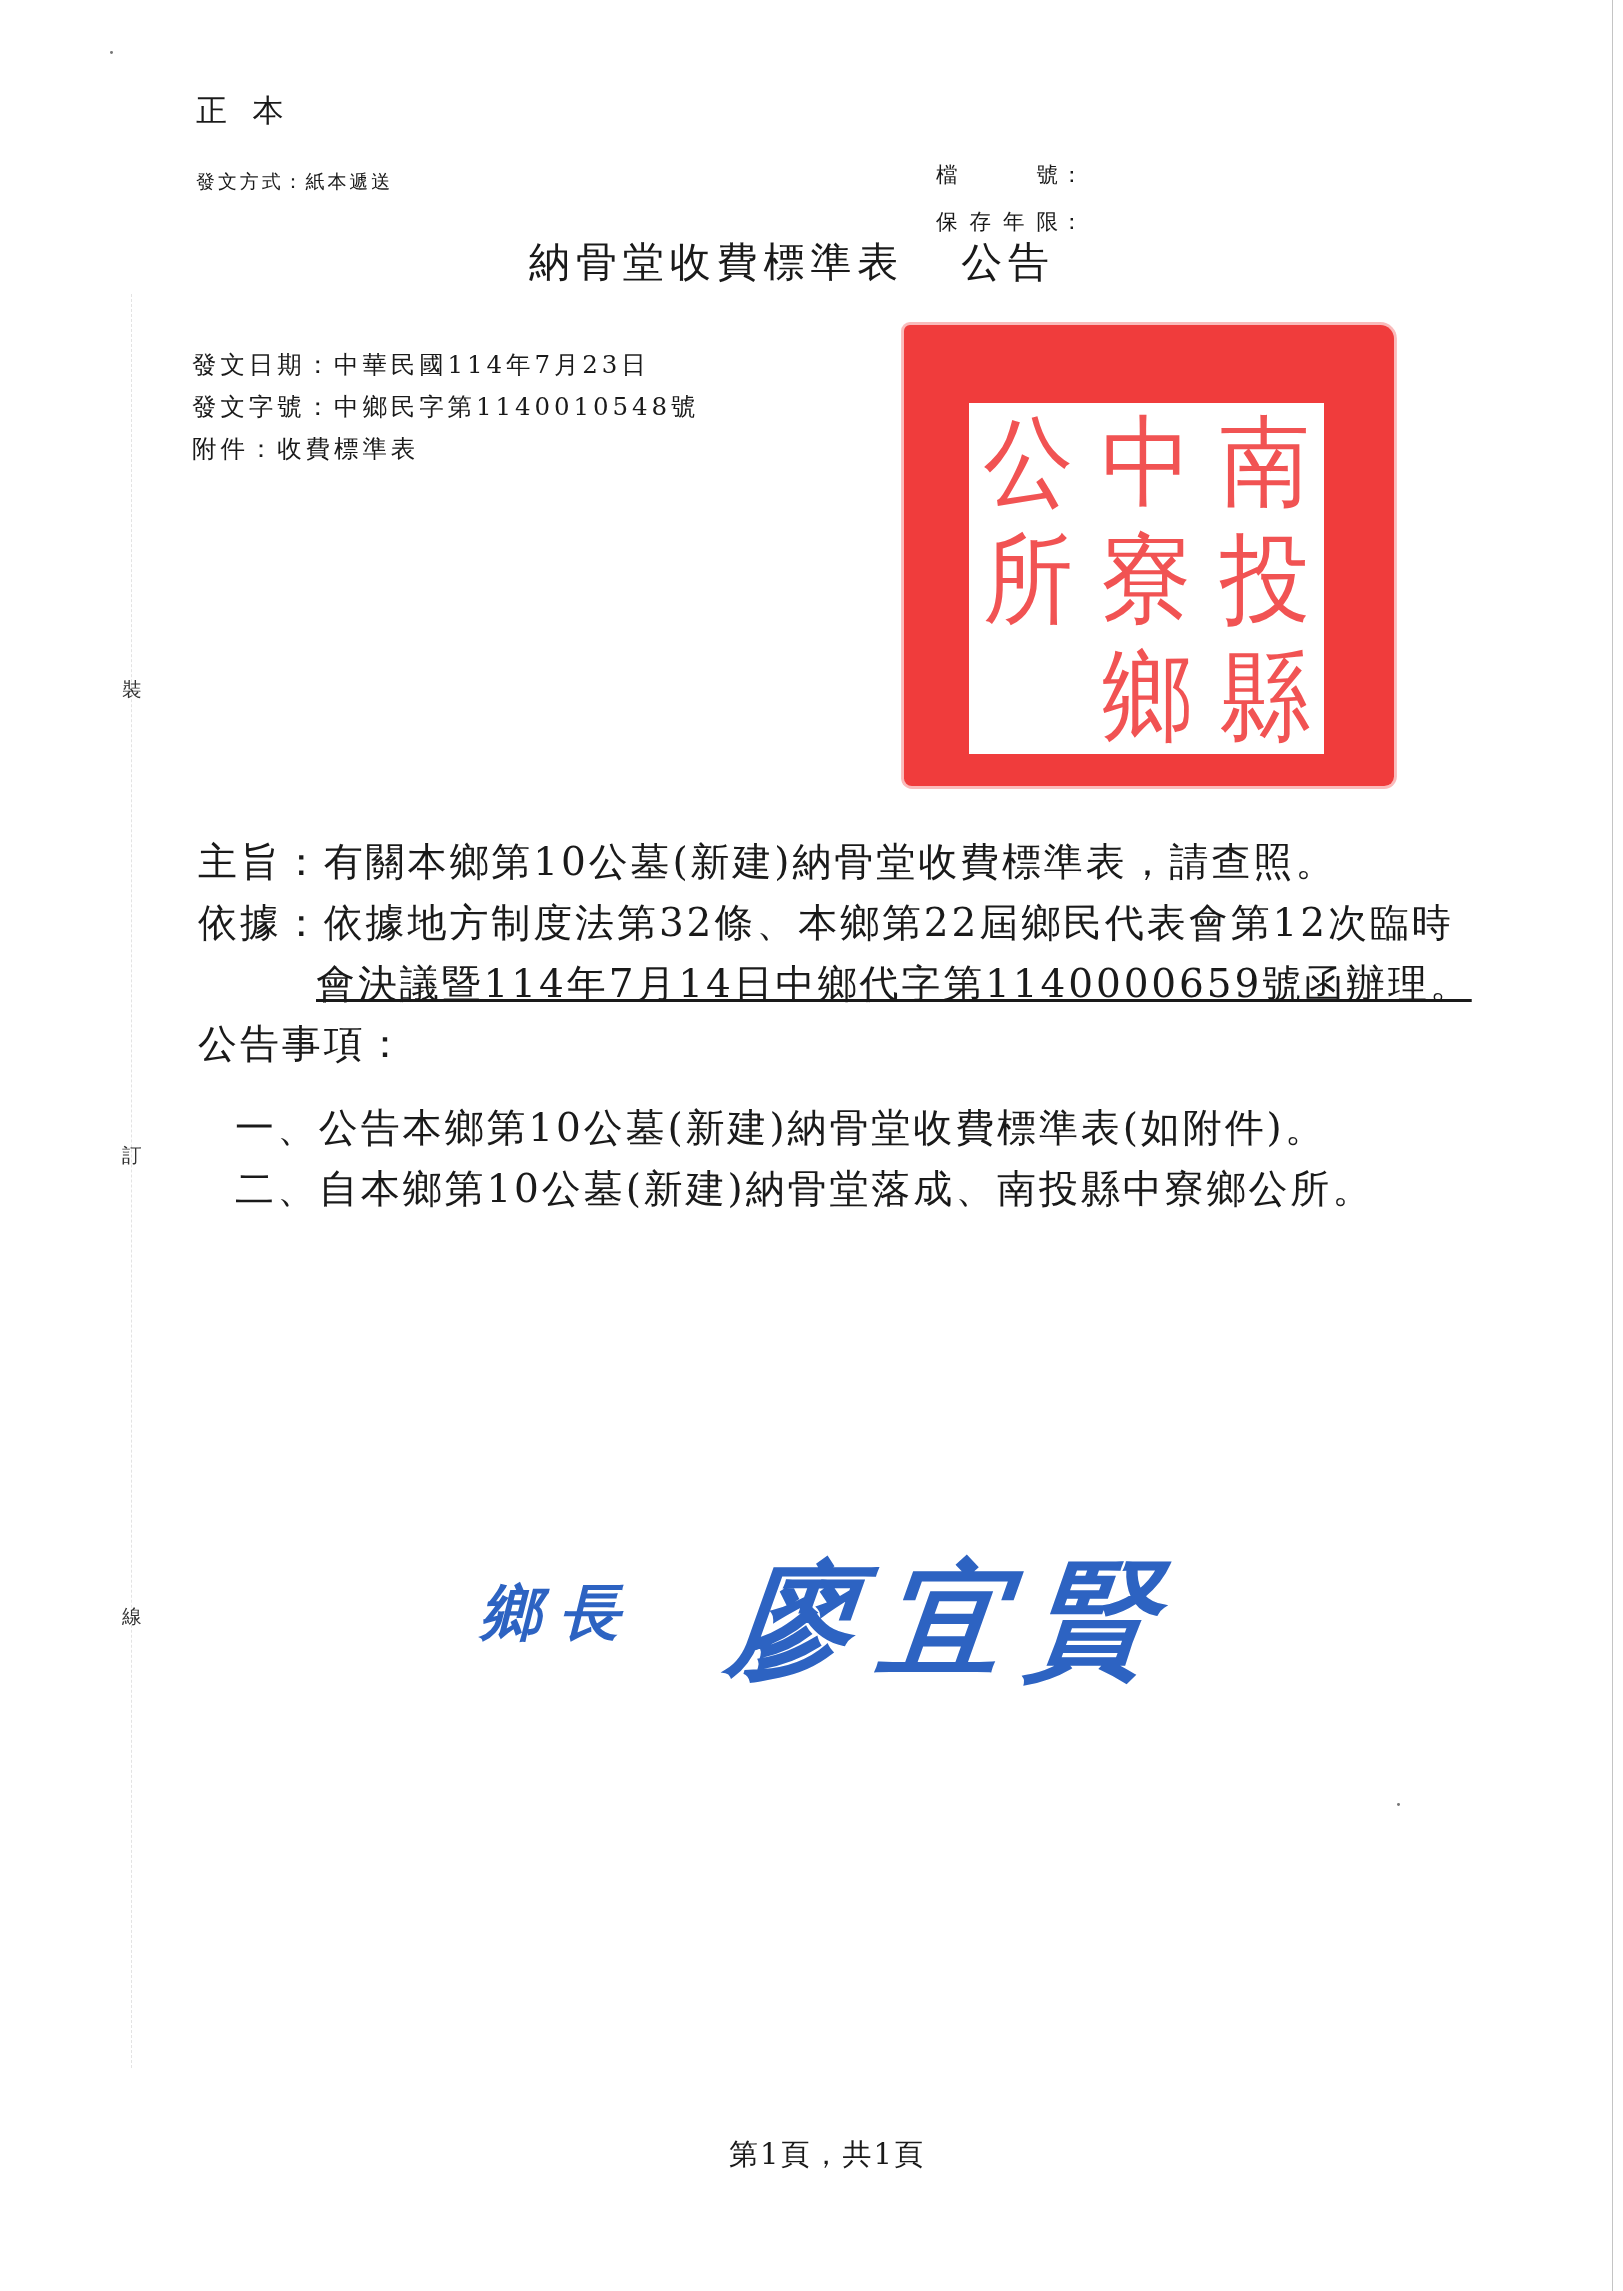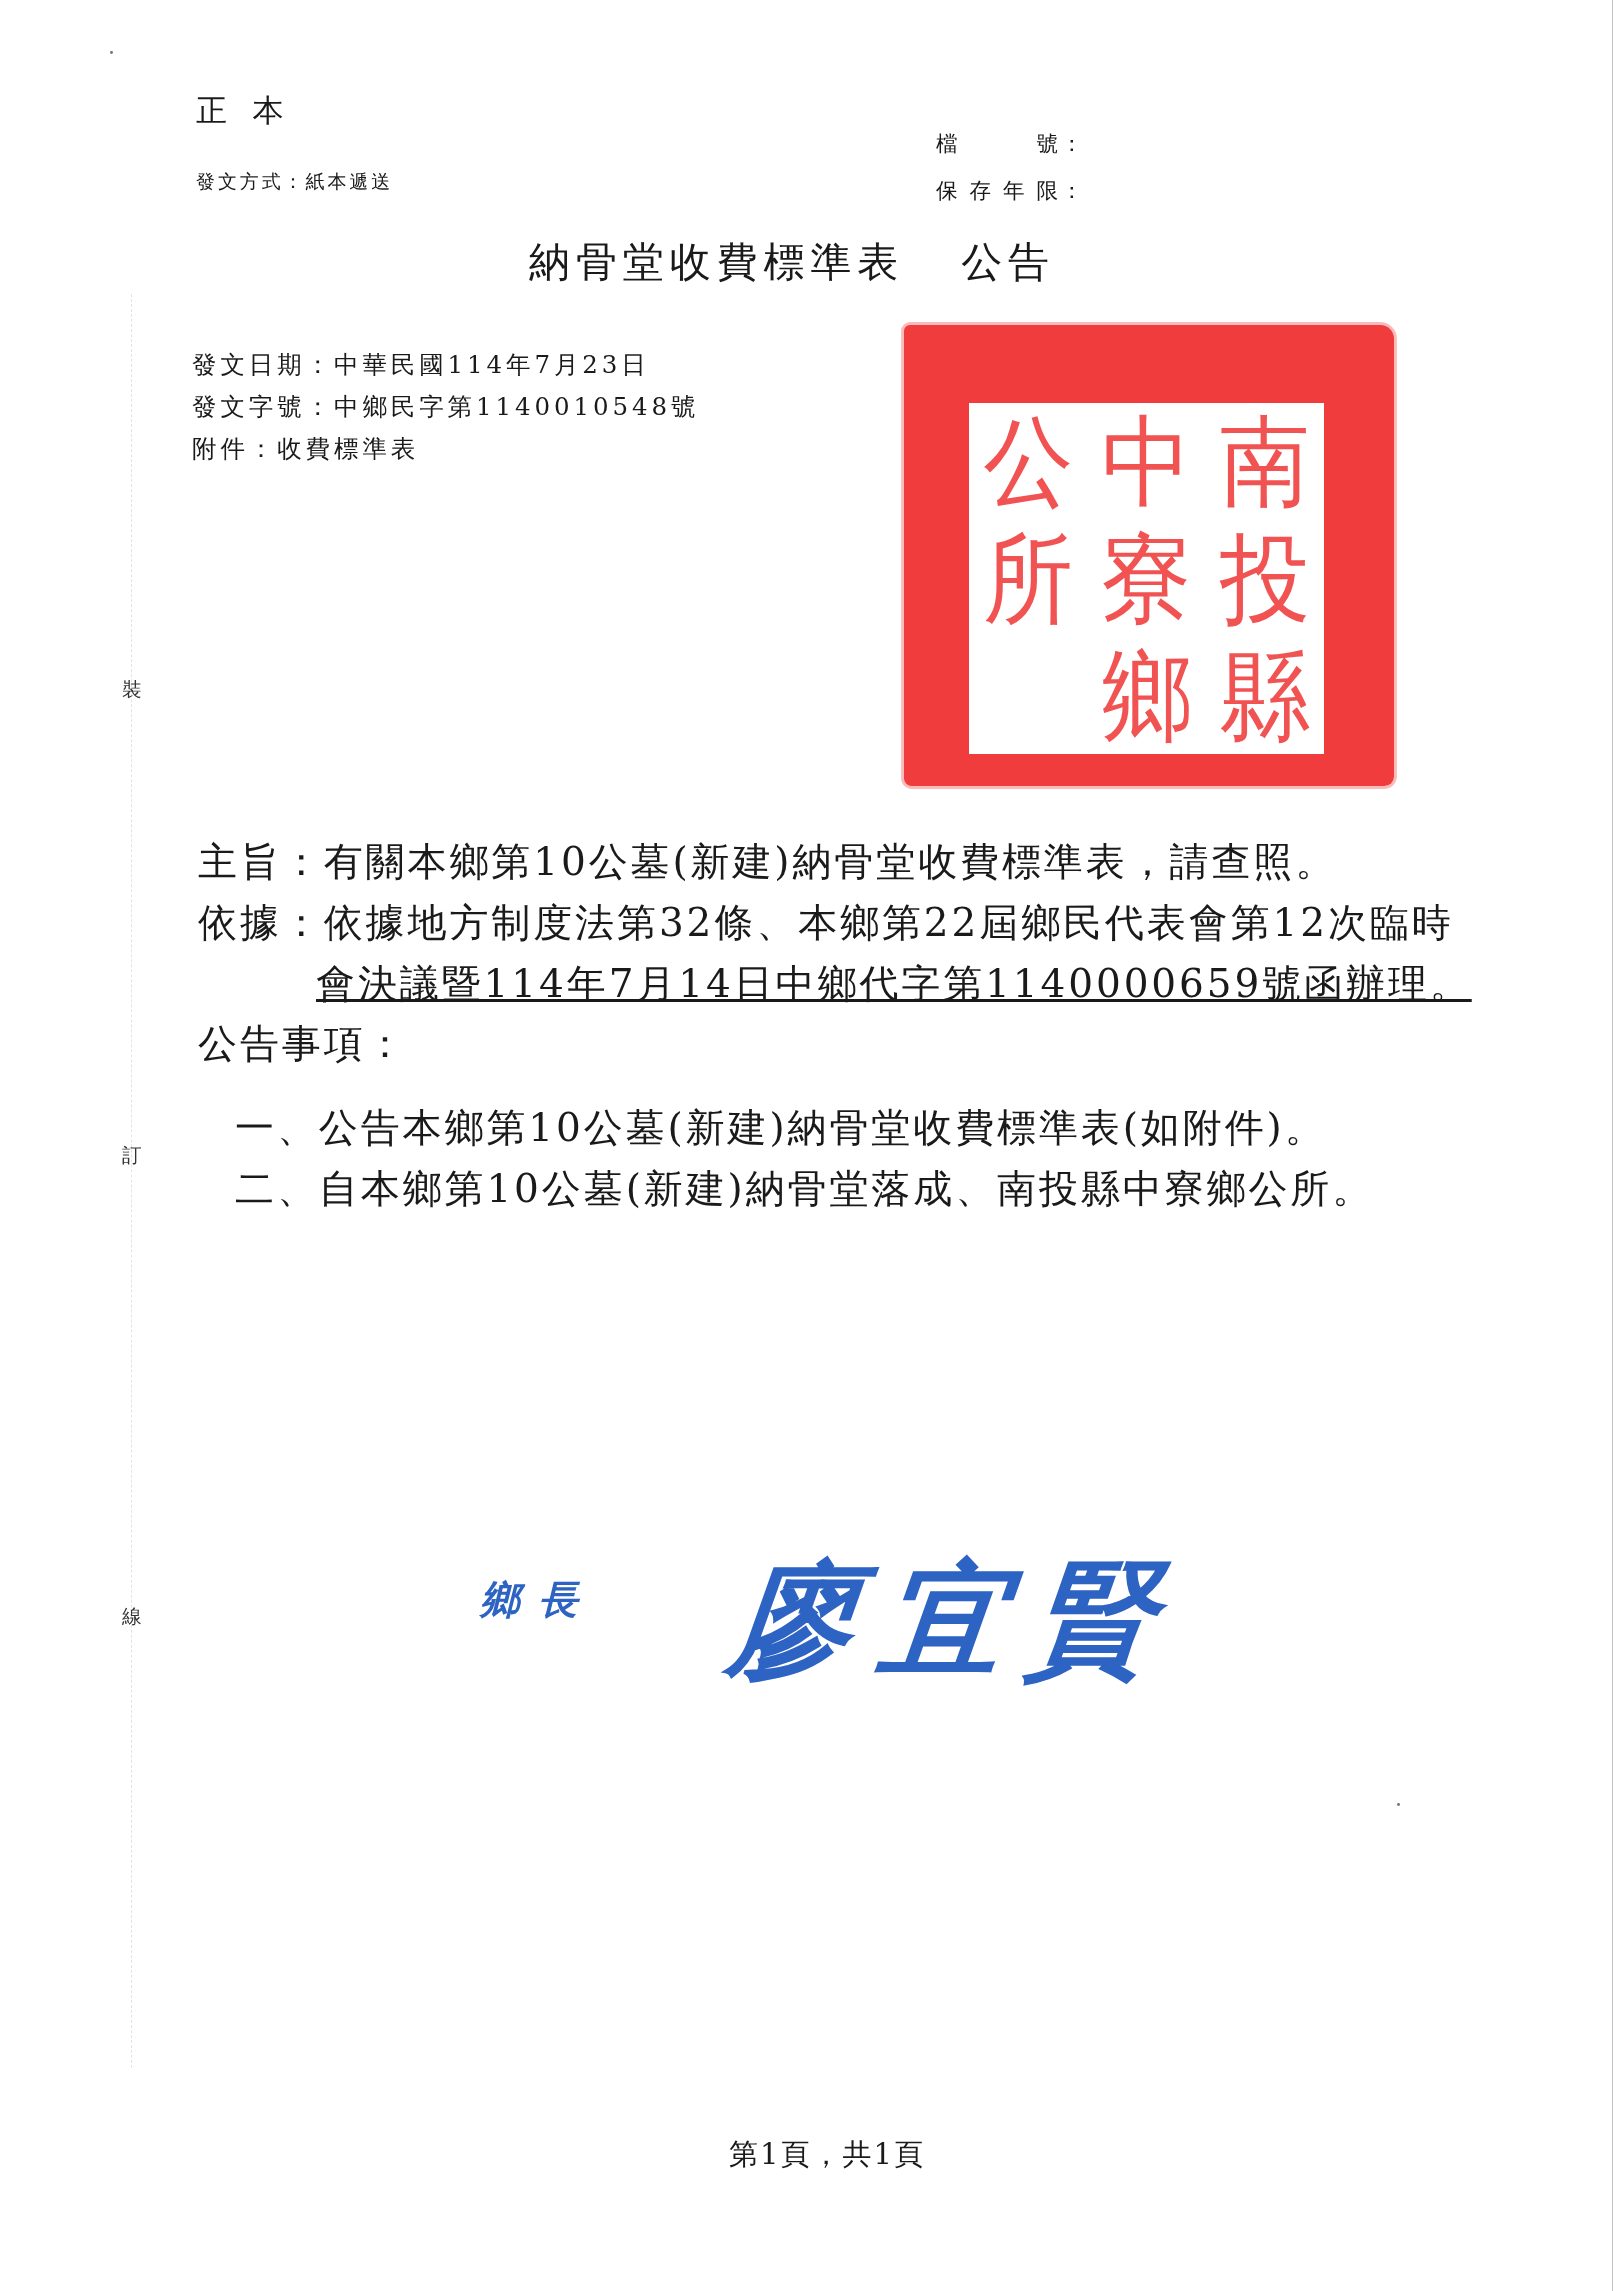--- a/index.html
+++ b/index.html
@@ -3,21 +3,21 @@
 <meta charset="utf-8">
 <style>
   html, body { margin: 0; padding: 0; background: #ffffff; }
   body { width: 1623px; height: 2292px; position: relative; overflow: hidden;
          font-family: "DejaVu Serif", "Liberation Serif", serif; color: #1a1a1a; }
   .abs { position: absolute; white-space: nowrap; }
 
   
   .copy-type { left: 196px; top: 90px; font-size: 31px; letter-spacing: 25.5px; }
   .delivery  { left: 196px; top: 169px; font-size: 19px; letter-spacing: 2.9px; }
-  .meta-right { left: 936px; font-size: 21.6px; letter-spacing: 2.9px; }
+  .meta-right { left: 936px; font-size: 21.6px; letter-spacing: 2.9px; margin-top: 31px; }
   .meta-right .lbl { display: inline-block; width: 125px; text-align-last: justify; }
   .title { left: 529px; top: 235px; font-size: 41px; letter-spacing: 5.9px; }
   .title .gap { display: inline-block; width: 57px; }
 
   .info { left: 192px; font-size: 24.5px; letter-spacing: 3.9px; }
 
   
   .seal { left: 904px; top: 325px; width: 490px; height: 461px; background: #f03c3c;
           border-radius: 5.9px 13.7px 9.8px 7.8px; box-shadow: 0 0 0 2.9px rgba(240,60,60,0.35); }
   .seal-inner { position: absolute; left: 65px; top: 78px; width: 355px; height: 351px;
@@ -27,21 +27,21 @@
   .seal-ch { direction: ltr; display: flex; align-items: center; justify-content: center;
              color: #f03c3c; font-size: 90px; font-family: "DejaVu Sans", sans-serif;
              font-weight: 300; line-height: 1; transform: scaleY(1.1); opacity: 0.88; }
 
   
   .body-line { left: 198px; font-size: 39px; letter-spacing: 2.9px; }
   .indent1 { left: 316px; text-decoration: underline; }
   .indent2 { left: 235px; margin-top: 21px; }
 
   
-  .sig-title { left: 480px; top: 1573px; font-size: 39px; font-weight: bold; color: #2d63c2;
+  .sig-title { left: 480px; top: 1573px; font-size: 60px; font-weight: bold; color: #2d63c2;
                letter-spacing: 19.6px; font-family: "DejaVu Serif", serif; font-style: italic; }
   .sig-name { left: 730px; top: 1539px; font-size: 123px; font-weight: bold; color: #2d63c2;
               letter-spacing: 27.4px; font-family: "DejaVu Serif", serif; font-style: italic;
               transform: skewX(-6deg); }
 
   .footer { left: 729px; top: 2135px; font-size: 29px; letter-spacing: 2px; }
 
   
   .margin-line { left: 131px; top: 294px; width: 0; height: 1774px;
                  border-left: 1px dashed #e3e3e3; }

